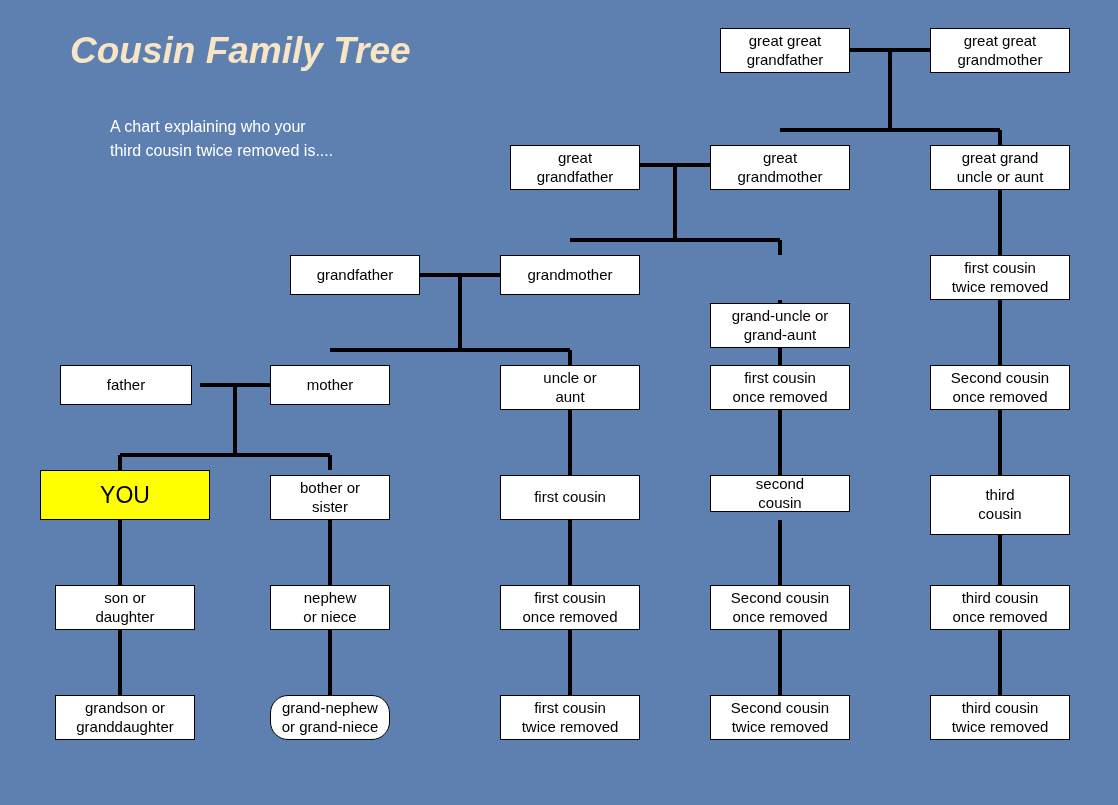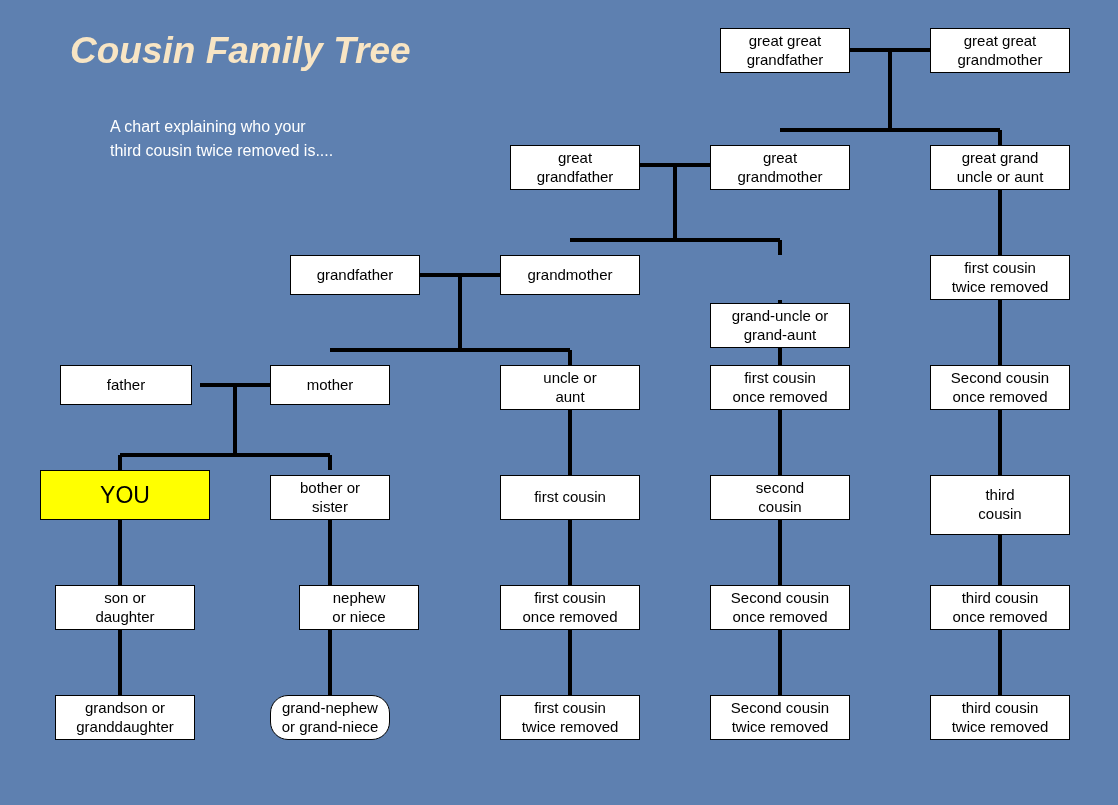--- a/index.html
+++ b/index.html
@@ -138,25 +138,25 @@
 
 <div class="node" style="left:60px;  top:365px; width:132px; height:40px;">father</div>
 <div class="node" style="left:270px; top:365px; width:120px; height:40px;">mother</div>
 <div class="node" style="left:500px; top:365px; width:140px; height:45px;">uncle or<br>aunt</div>
 <div class="node" style="left:710px; top:365px; width:140px; height:45px;">first cousin<br>once removed</div>
 <div class="node" style="left:930px; top:365px; width:140px; height:45px;">Second cousin<br>once removed</div>
 
 <div class="node you" style="left:40px;  top:470px; width:170px; height:50px;">YOU</div>
 <div class="node" style="left:270px; top:475px; width:120px; height:45px;">bother or<br>sister</div>
 <div class="node" style="left:500px; top:475px; width:140px; height:45px;">first cousin</div>
-<div class="node" style="left:710px; top:475px; width:140px; height:45px;">second<br>cousin</div>
+<div class="node" style="left:710px; top:475px; width:140px; height:37px;">second<br>cousin</div>
 <div class="node" style="left:930px; top:475px; width:140px; height:60px;">third<br>cousin</div>
 
 <div class="node" style="left:55px;  top:585px; width:140px; height:45px;">son or<br>daughter</div>
-<div class="node" style="left:270px; top:585px; width:120px; height:45px;margin-left:29px;">nephew<br>or niece</div>
+<div class="node" style="left:270px; top:585px; width:120px; height:45px;">nephew<br>or niece</div>
 <div class="node" style="left:500px; top:585px; width:140px; height:45px;">first cousin<br>once removed</div>
 <div class="node" style="left:710px; top:585px; width:140px; height:45px;">Second cousin<br>once removed</div>
 <div class="node" style="left:930px; top:585px; width:140px; height:45px;">third cousin<br>once removed</div>
 
 <div class="node" style="left:55px;  top:695px; width:140px; height:45px;">grandson or<br>granddaughter</div>
 <div class="node" style="left:270px; top:695px; width:120px; height:45px;border-radius:18px;">grand-nephew<br>or grand-niece</div>
 <div class="node" style="left:500px; top:695px; width:140px; height:45px;">first cousin<br>twice removed</div>
 <div class="node" style="left:710px; top:695px; width:140px; height:45px;">Second cousin<br>twice removed</div>
 <div class="node" style="left:930px; top:695px; width:140px; height:45px;">third cousin<br>twice removed</div>
 

